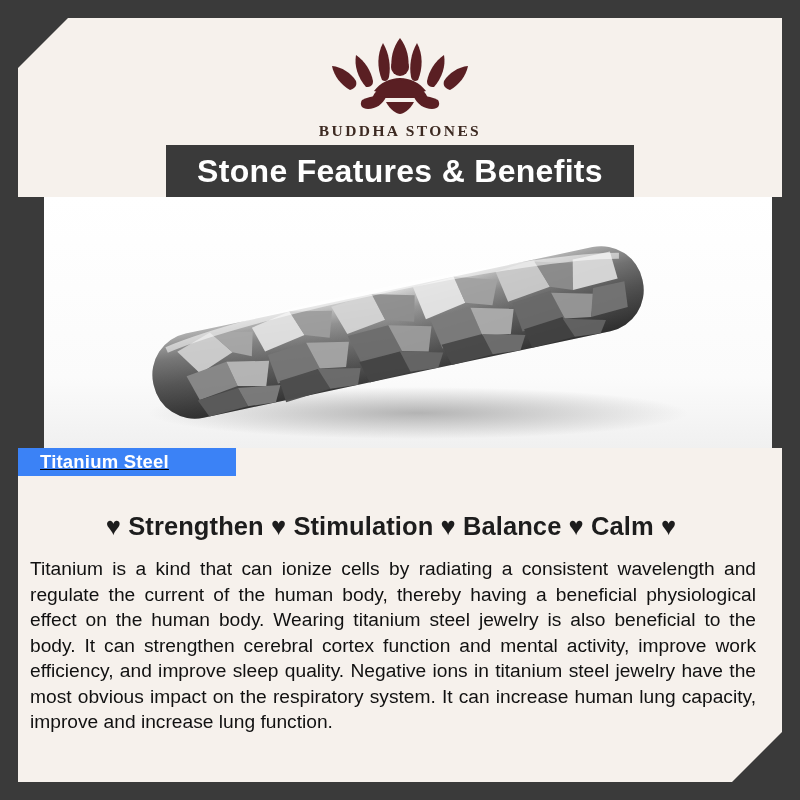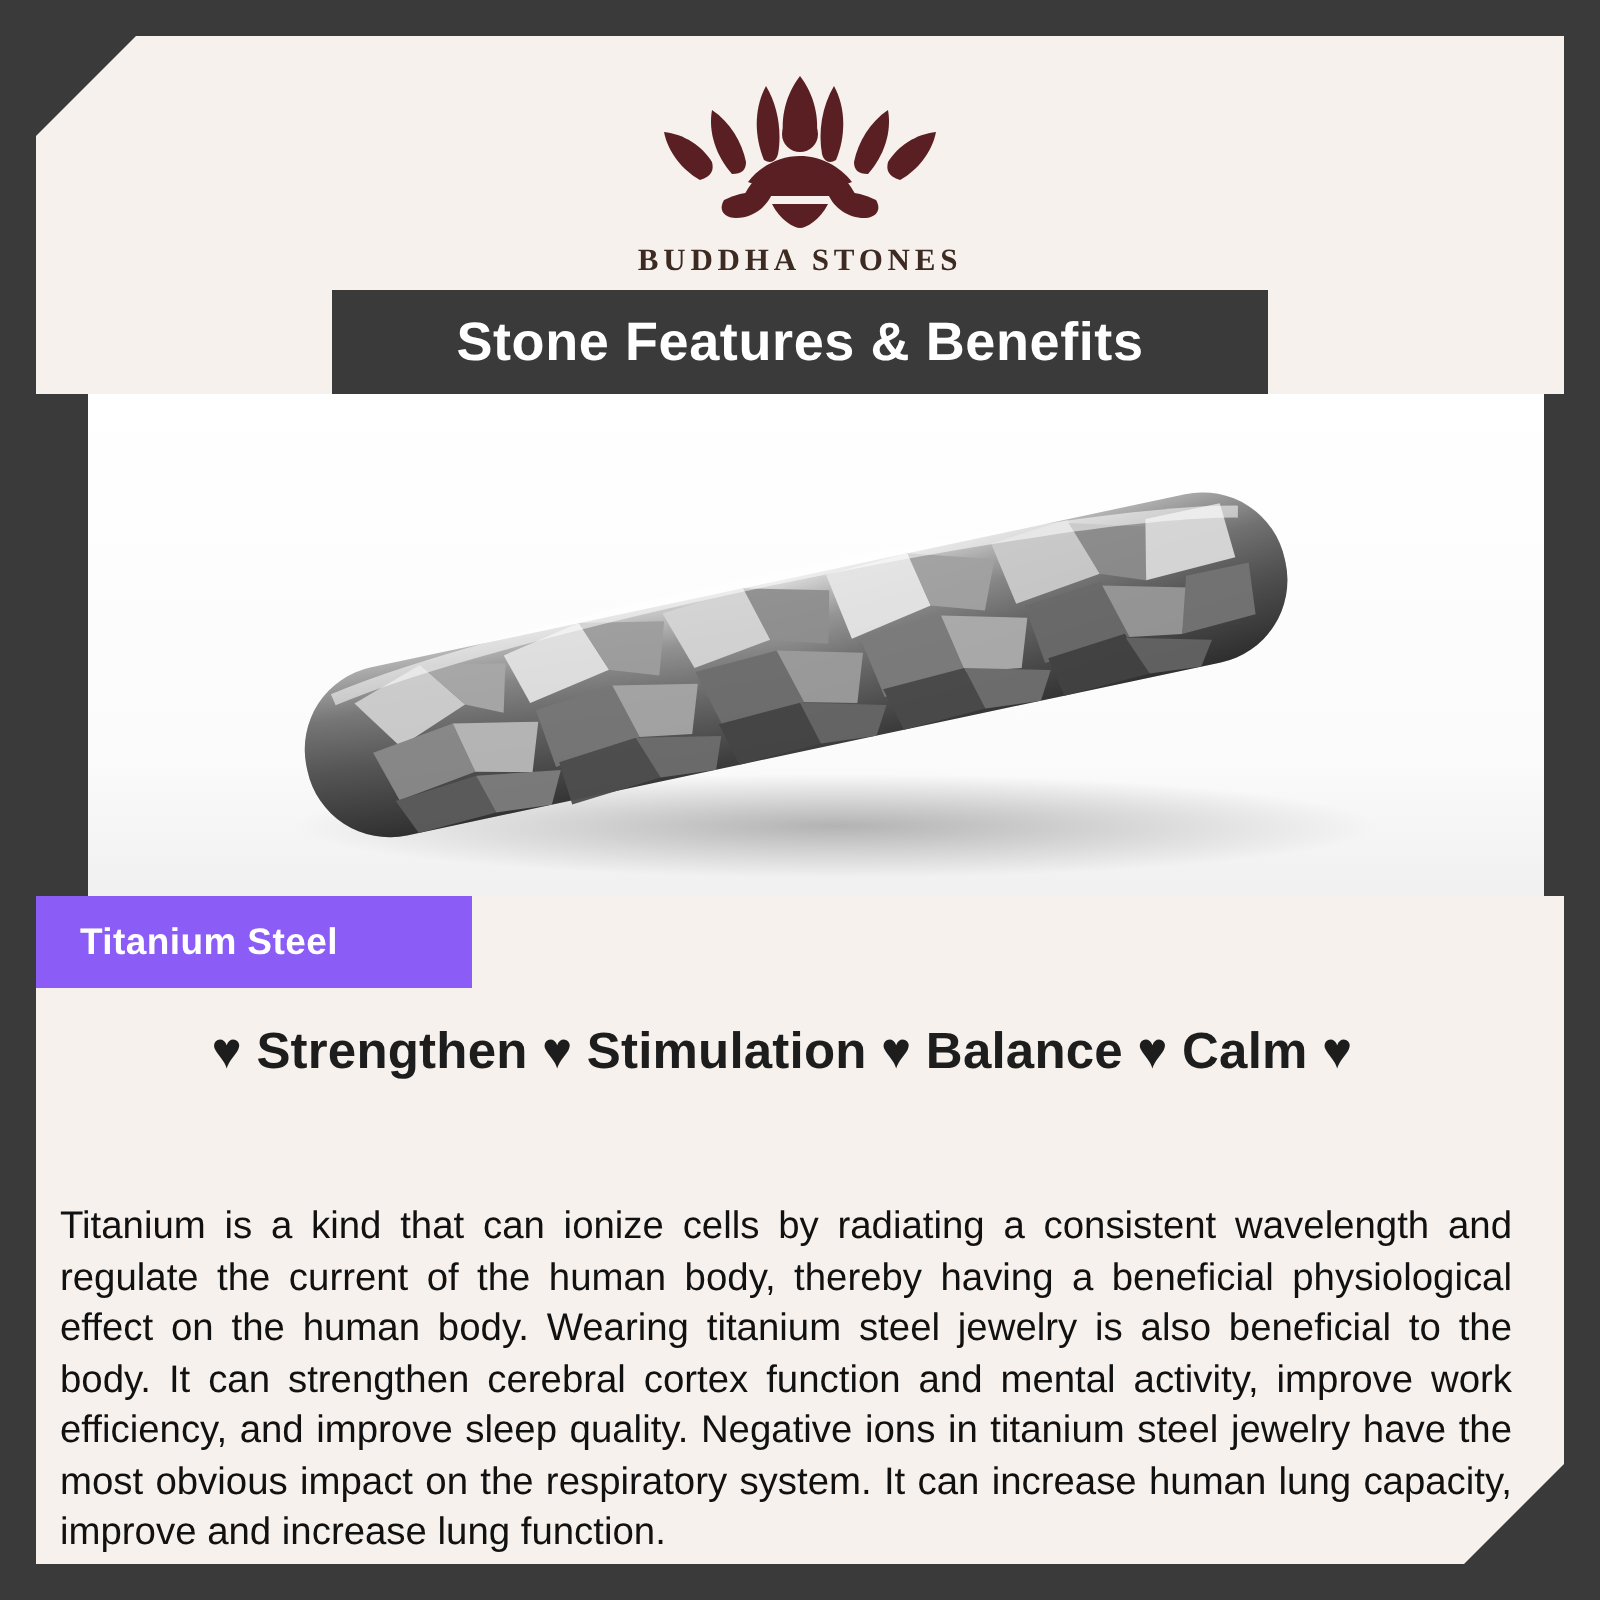--- a/index.html
+++ b/index.html
@@ -66,21 +66,21 @@
     content: "";
     position: absolute;
     top: 0; bottom: 0; width: 148px;
     background: #f6f1ec;
   }
   .title-bar::before { left: 0; }
   .title-bar::after { right: 0; }
   .title-text {
     position: relative; z-index: 2;
     color: #ffffff;
-    font-size: 27px;
+    font-size: 32px;
     font-weight: 700;
     letter-spacing: .3px;
   }
 
   
   .hero {
     position: absolute;
     left: 18px; right: 18px; top: 197px; height: 258px;
     background: linear-gradient(180deg,#ffffff 0%,#fdfdfd 55%,#f3f3f3 100%);
     overflow: hidden;
@@ -91,23 +91,23 @@
   }
   .hero-right-dark {
     position: absolute; right: 0; top: 0; width: 10px; height: 100%;
     background: #3a3a3a;
   }
   .crystal { position: absolute; left: 0; top: 0; width: 100%; height: 100%; }
 
   
   .label-band {
     position: absolute;
-    left: 18px; top: 448px; width: 218px; height: 46px;
-    background: #8b5cf6;
-    display: flex; align-items: center;
+    left: 18px; top: 448px; width: 218px; height: 28px;
+    background: #3b82f6;
+    display: flex; align-items: center; text-decoration: underline;
   }
   .label-band span {
     color: #fff; font-size: 18.5px; font-weight: 700; padding-left: 22px;
     letter-spacing: .2px;
   }
   .label-rule {
     position: absolute; left: 236px; top: 448px; right: 18px; height: 38px;
     background: #f6f1ec;
   }
 
@@ -121,21 +121,20 @@
 
   .body-text {
     position: absolute;
     left: 30px; right: 44px; top: 556px;
     font-size: 19.2px;
     line-height: 25.5px;
     color: #111;
     text-align: justify;
     text-justify: inter-word;
     hyphens: manual;
-    margin-top: 45px;
   }
 </style>
 </head>
 <body>
 
 <div class="page">
   <div class="frame-dark"></div>
   <div class="cream"></div>
   <div class="cut-tl"></div>
   <div class="cut-br"></div>

